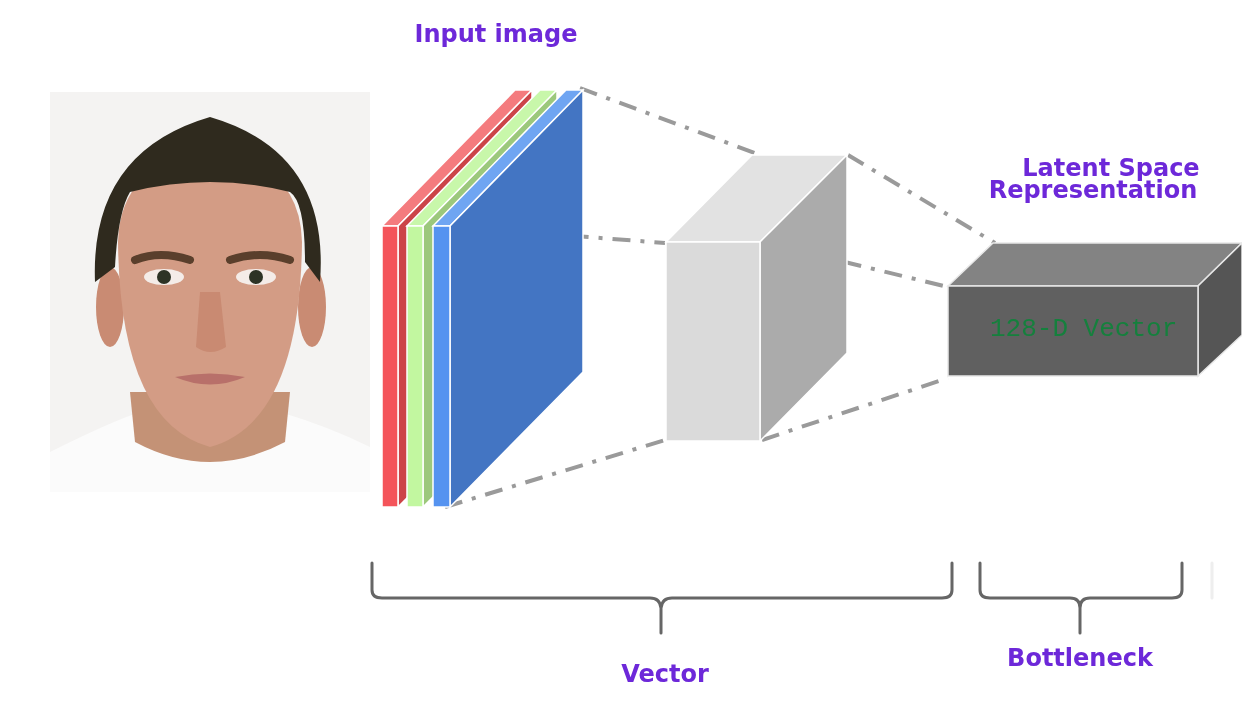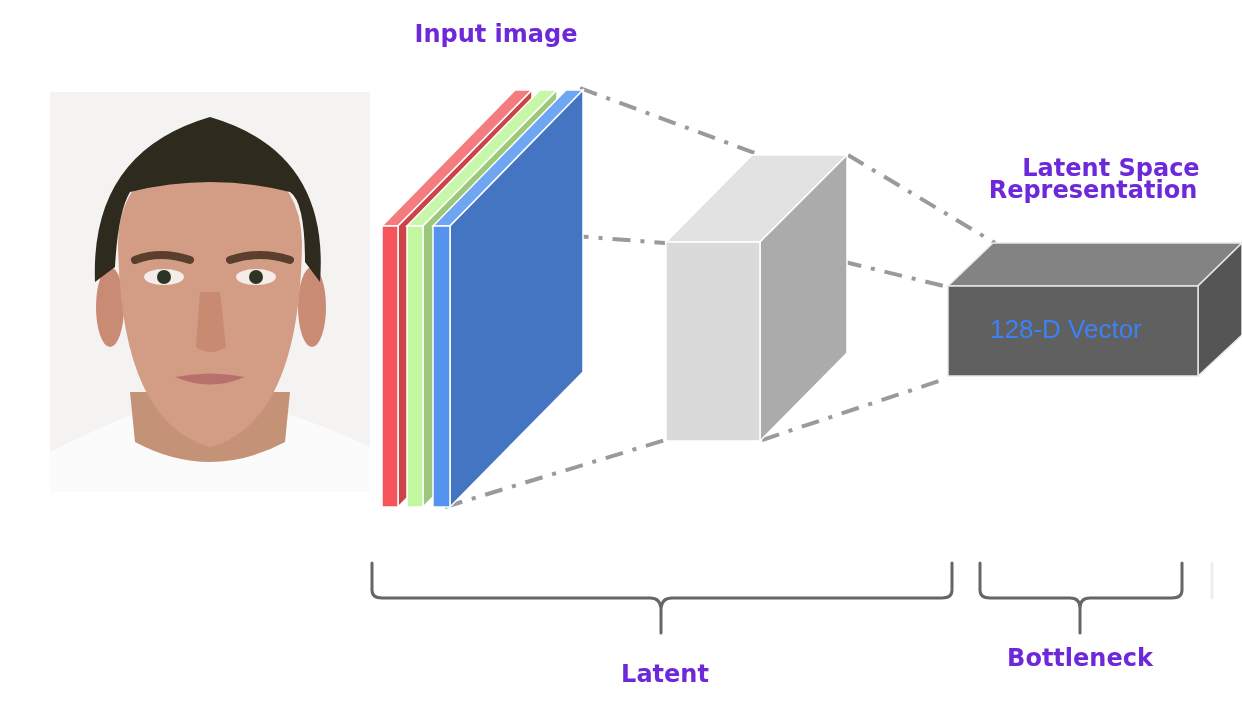--- a/index.html
+++ b/index.html
@@ -1,19 +1,19 @@
 <!DOCTYPE html>
 <html><head>
 <meta charset="utf-8">
 <style>
   html, body { margin:0; padding:0; background:#ffffff; }
   body { width:1242px; height:701px; position:relative; overflow:hidden; font-family:"DejaVu Sans", sans-serif; }
   .label { position:absolute; color:#6d28d9; font-weight:bold; font-size:24px; text-align:center; white-space:nowrap; }
   #diagram { position:absolute; left:0; top:0; }
-  .vec-text { position:absolute; color:#3b82f6; font-size:26px; font-family:Liberation Sans, sans-serif; }
+  .vec-text { position:absolute; color:#15803d; font-size:26px; font-family:Liberation Mono, monospace; }
   .photo { position:absolute; left:50px; top:92px; width:320px; height:400px; background:#f3f2f1; overflow:hidden; }
 </style>
 </head>
 <body>
 
 <div class="photo">
   <svg width="320" height="400" viewBox="0 0 320 400">
     <rect width="320" height="400" fill="#f4f3f2"></rect>
 
     <path d="M0 400 L0 360 Q60 330 90 320 L230 320 Q280 335 320 355 L320 400 Z" fill="#fbfbfb"></path>
@@ -89,14 +89,14 @@
     <path d="M372 563 L372 590 Q372 598 382 598 L650 598 Q660 598 661 608 L661 633 M661 608 Q662 598 672 598 L942 598 Q952 598 952 590 L952 563"></path>
     <path d="M980 563 L980 590 Q980 598 990 598 L1070 598 Q1080 598 1080 608 L1080 633 M1080 608 Q1080 598 1090 598 L1172 598 Q1182 598 1182 590 L1182 563"></path>
     <path d="M1212 563 L1212 598" stroke="#eeeeee"></path>
   </g>
 </svg>
 
 <div class="label" style="left:396px; top:20px; width:200px;">Input image</div>
 <div class="label" style="left:986px; top:154px; width:250px;">Latent Space</div>
 <div class="label" style="left:968px; top:176px; width:250px;">Representation</div>
 <div class="vec-text" style="left:990px; top:314px;">128-D Vector</div>
-<div class="label" style="left:565px; top:660px; width:200px;">Latent</div>
+<div class="label" style="left:565px; top:660px; width:200px;">Vector</div>
 <div class="label" style="left:980px; top:644px; width:200px;">Bottleneck</div>
 
 </body></html>

